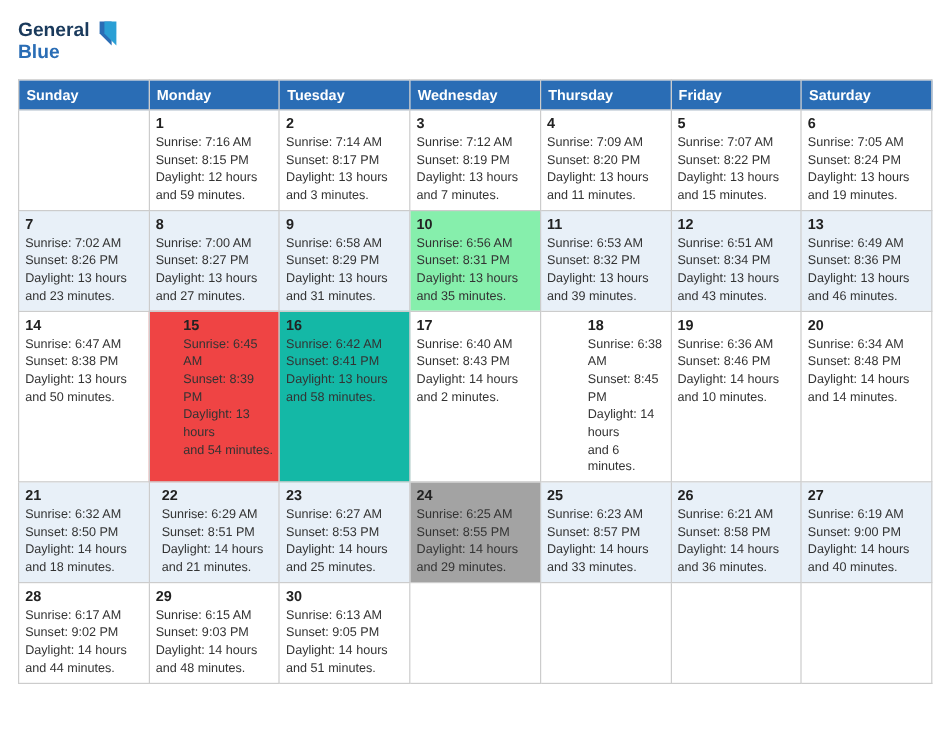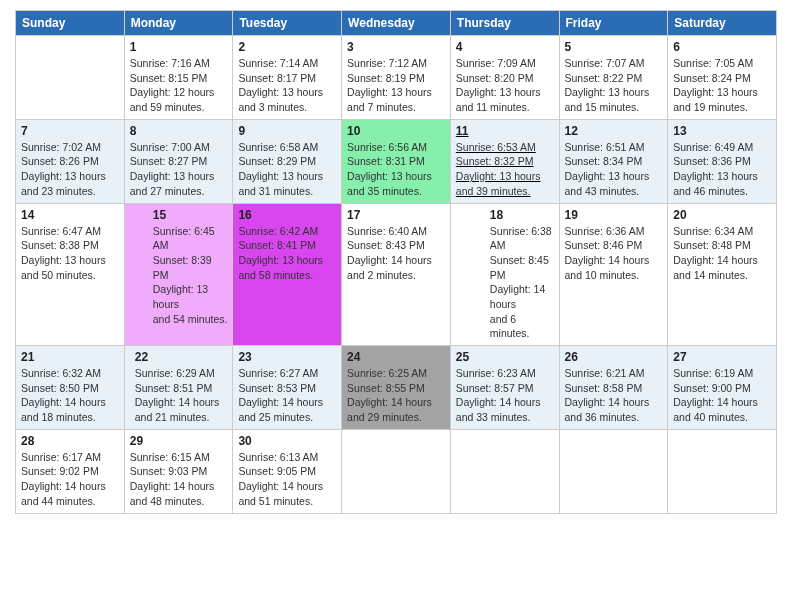--- a/index.html
+++ b/index.html
@@ -14,20 +14,36 @@
     .calendar th { background: #2a6db5; color: #fff; text-align: left; padding: 5px 6px; font-size: 12px; font-weight: bold; border: 1px solid #ccc; }
     .calendar td { border: 1px solid #ccc; vertical-align: top; padding: 4px 5px; min-height: 70px; width: 14.28%; }
     .day-num { font-weight: bold; font-size: 12px; color: #222; margin-bottom: 2px; }
     .day-info { color: #333; line-height: 1.4; font-size: 10.5px; }
     .empty { background: #f9f9f9; }
   </style>
 </head>
 <body>
 
 <div class="container">
+  <div class="header">
+    <div class="logo">
+      <div>
+        <svg width="90" height="45" viewBox="0 0 90 45">
+          <text x="0" y="20" font-family="Arial" font-size="16" font-weight="bold" fill="#1a3a5c">General</text>
+          <text x="0" y="38" font-family="Arial" font-size="16" font-weight="bold" fill="#2a6db5">Blue</text>
+          <polygon points="68,8 78,8 78,28 68,18" fill="#2a6db5"></polygon>
+          <polygon points="72,8 82,8 82,28 72,18" fill="#2a9fd5"></polygon>
+        </svg>
+      </div>
+    </div>
+    <div class="title-section">
+      <div class="month-title"></div>
+      <div class="location"></div>
+    </div>
+  </div>
 
   <table class="calendar">
     <thead>
       <tr>
       <th>Sunday</th>
           <th>Monday</th>
           <th>Tuesday</th>
           <th>Wednesday</th>
           <th>Thursday</th>
           <th>Friday</th>
@@ -102,21 +118,21 @@
 Daylight: 13 hours
 and 31 minutes.</div>
           </td>
           <td style="background: #86efac;">
             <div class="day-num">10</div>
             <div class="day-info" style="white-space: pre-line;">Sunrise: 6:56 AM
 Sunset: 8:31 PM
 Daylight: 13 hours
 and 35 minutes.</div>
           </td>
-          <td style="background: rgb(232, 240, 248); text-decoration: underline;">
+          <td style="background: rgb(232, 240, 248);">
             <div class="day-num">11</div>
             <div class="day-info" style="white-space: pre-line;">Sunrise: 6:53 AM
 Sunset: 8:32 PM
 Daylight: 13 hours
 and 39 minutes.</div>
           </td>
           <td style="background: rgb(232, 240, 248);">
             <div class="day-num">12</div>
             <div class="day-info" style="white-space: pre-line;">Sunrise: 6:51 AM
 Sunset: 8:34 PM
@@ -132,28 +148,28 @@
           </td>
         </tr>
         <tr>
           <td style="background: rgb(255, 255, 255);">
             <div class="day-num">14</div>
             <div class="day-info" style="white-space: pre-line;">Sunrise: 6:47 AM
 Sunset: 8:38 PM
 Daylight: 13 hours
 and 50 minutes.</div>
           </td>
-          <td style="background: #f0abfc; padding-left: 28px;">
+          <td style="background: #ef4444; padding-left: 28px;">
             <div class="day-num">15</div>
             <div class="day-info" style="white-space: pre-line;">Sunrise: 6:45 AM
 Sunset: 8:39 PM
 Daylight: 13 hours
 and 54 minutes.</div>
           </td>
-          <td style="background: #d946ef;">
+          <td style="background: #14b8a6;">
             <div class="day-num">16</div>
             <div class="day-info" style="white-space: pre-line;">Sunrise: 6:42 AM
 Sunset: 8:41 PM
 Daylight: 13 hours
 and 58 minutes.</div>
           </td>
           <td style="background: rgb(255, 255, 255);">
             <div class="day-num">17</div>
             <div class="day-info" style="white-space: pre-line;">Sunrise: 6:40 AM
 Sunset: 8:43 PM

